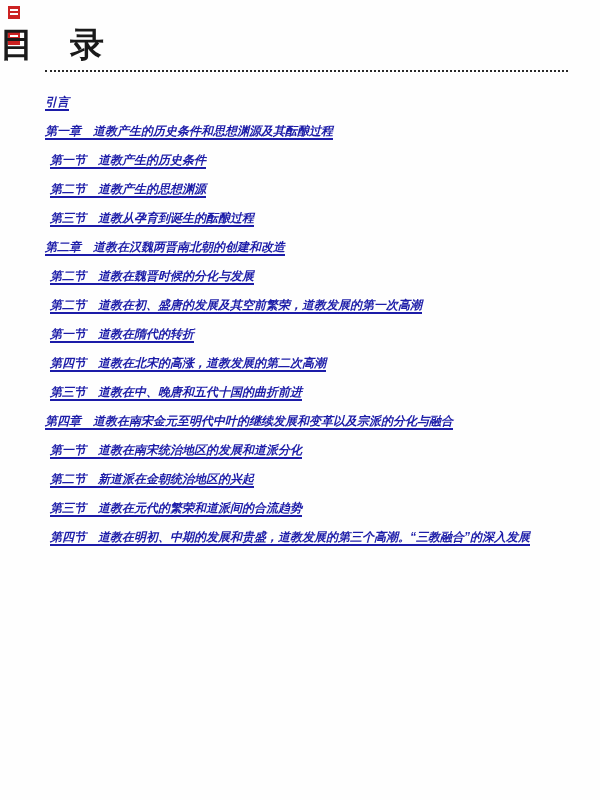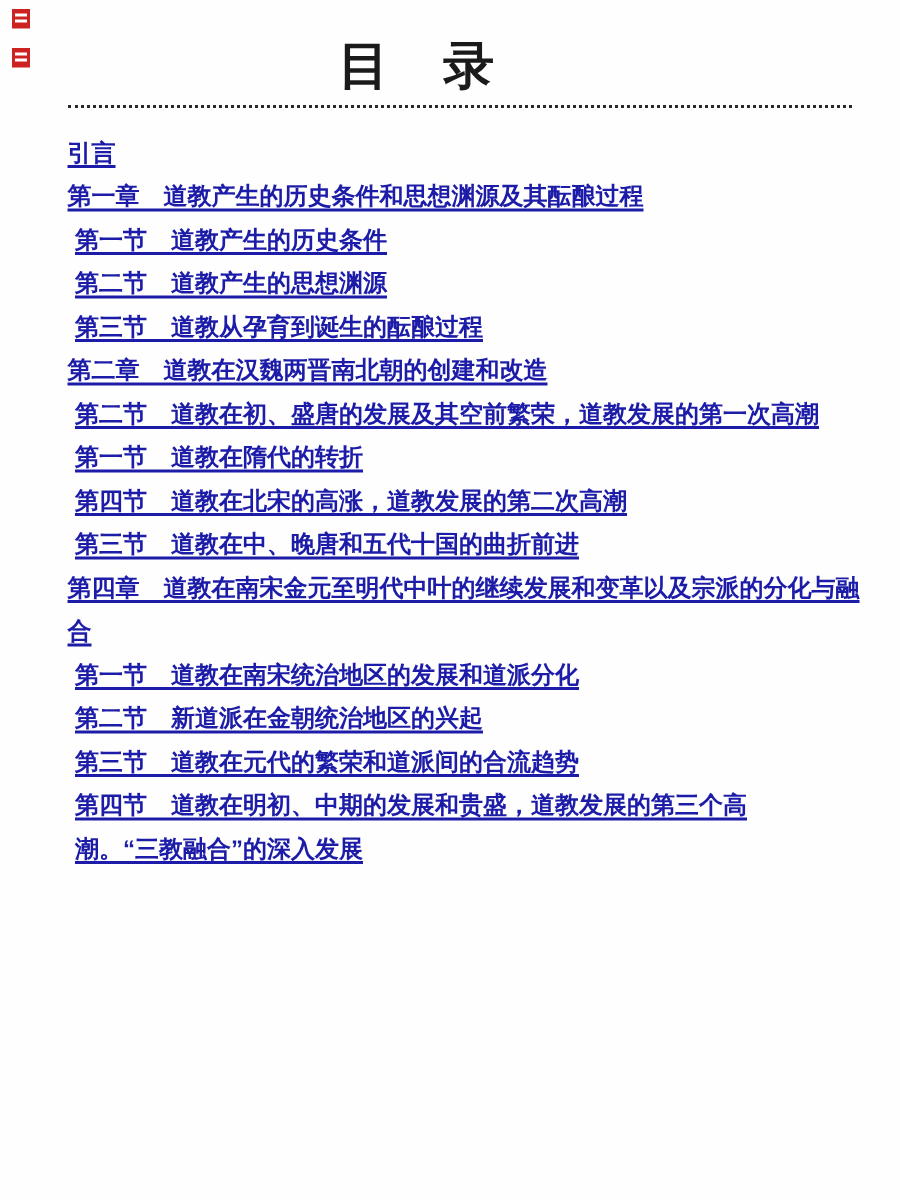--- a/index.html
+++ b/index.html
@@ -32,49 +32,50 @@
   .rev-mark::after {
     content: "";
     position: absolute; left: 2px; right: 2px; top: 3px; height: 2px;
     background: #fff;
     box-shadow: 0 4px 0 #fff;
   }
   .doc-title {
     position: absolute;
     top: 22px; left: 0; width: 556px;
     margin: 0;
-    text-align: center;
+    text-align: left;
     font-size: 34px;
     font-weight: bold;
     color: var(--title-black);
     letter-spacing: 1px;
     line-height: 44px;
     white-space: pre;
   }
   .title-rule {
     position: absolute;
     top: 55px; left: 45px; width: 523px; height: 15px;
     border-bottom: 2px dotted var(--divider);
   }
   .toc {
     position: absolute;
     top: 88px; left: 0; width: 600px;
   }
   .toc-entry {
     display: block;
-    font-size: 16px;
+    font-size: 12px;
     line-height: 29px;
     font-weight: 600;
     color: var(--link-blue);
     text-decoration: underline;
     text-decoration-color: var(--link-blue);
     text-underline-offset: 3px;
     text-decoration-thickness: 1.5px;
     cursor: pointer;
     word-break: break-all;
+    font-style: italic;
   }
   .toc-entry.chapter { margin-left: 45px; width: 530px; }
   .toc-entry.section { margin-left: 50px; width: 497px; }
 </style>
 </head>
 <body>
 
 <div class="page">
   <span class="rev-mark m1"></span>
   <span class="rev-mark m2"></span>
@@ -82,20 +83,21 @@
   <h1 class="doc-title">目　录</h1>
   <div class="title-rule"></div>
 
   <nav class="toc">
       <a class="toc-entry chapter">引言</a>
       <a class="toc-entry chapter">第一章　道教产生的历史条件和思想渊源及其酝酿过程</a>
       <a class="toc-entry section">第一节　道教产生的历史条件</a>
       <a class="toc-entry section">第二节　道教产生的思想渊源</a>
       <a class="toc-entry section">第三节　道教从孕育到诞生的酝酿过程</a>
       <a class="toc-entry chapter">第二章　道教在汉魏两晋南北朝的创建和改造</a>
+      <a class="toc-entry section">第二节　道教在魏晋时候的分化与发展</a>
       <a class="toc-entry section">第二节　道教在初、盛唐的发展及其空前繁荣，道教发展的第一次高潮</a>
       <a class="toc-entry section">第一节　道教在隋代的转折</a>
       <a class="toc-entry section">第四节　道教在北宋的高涨，道教发展的第二次高潮</a>
       <a class="toc-entry section">第三节　道教在中、晚唐和五代十国的曲折前进</a>
       <a class="toc-entry chapter">第四章　道教在南宋金元至明代中叶的继续发展和变革以及宗派的分化与融合</a>
       <a class="toc-entry section">第一节　道教在南宋统治地区的发展和道派分化</a>
       <a class="toc-entry section">第二节　新道派在金朝统治地区的兴起</a>
       <a class="toc-entry section">第三节　道教在元代的繁荣和道派间的合流趋势</a>
       <a class="toc-entry section">第四节　道教在明初、中期的发展和贵盛，道教发展的第三个高潮。“三教融合”的深入发展</a>
     </nav>

